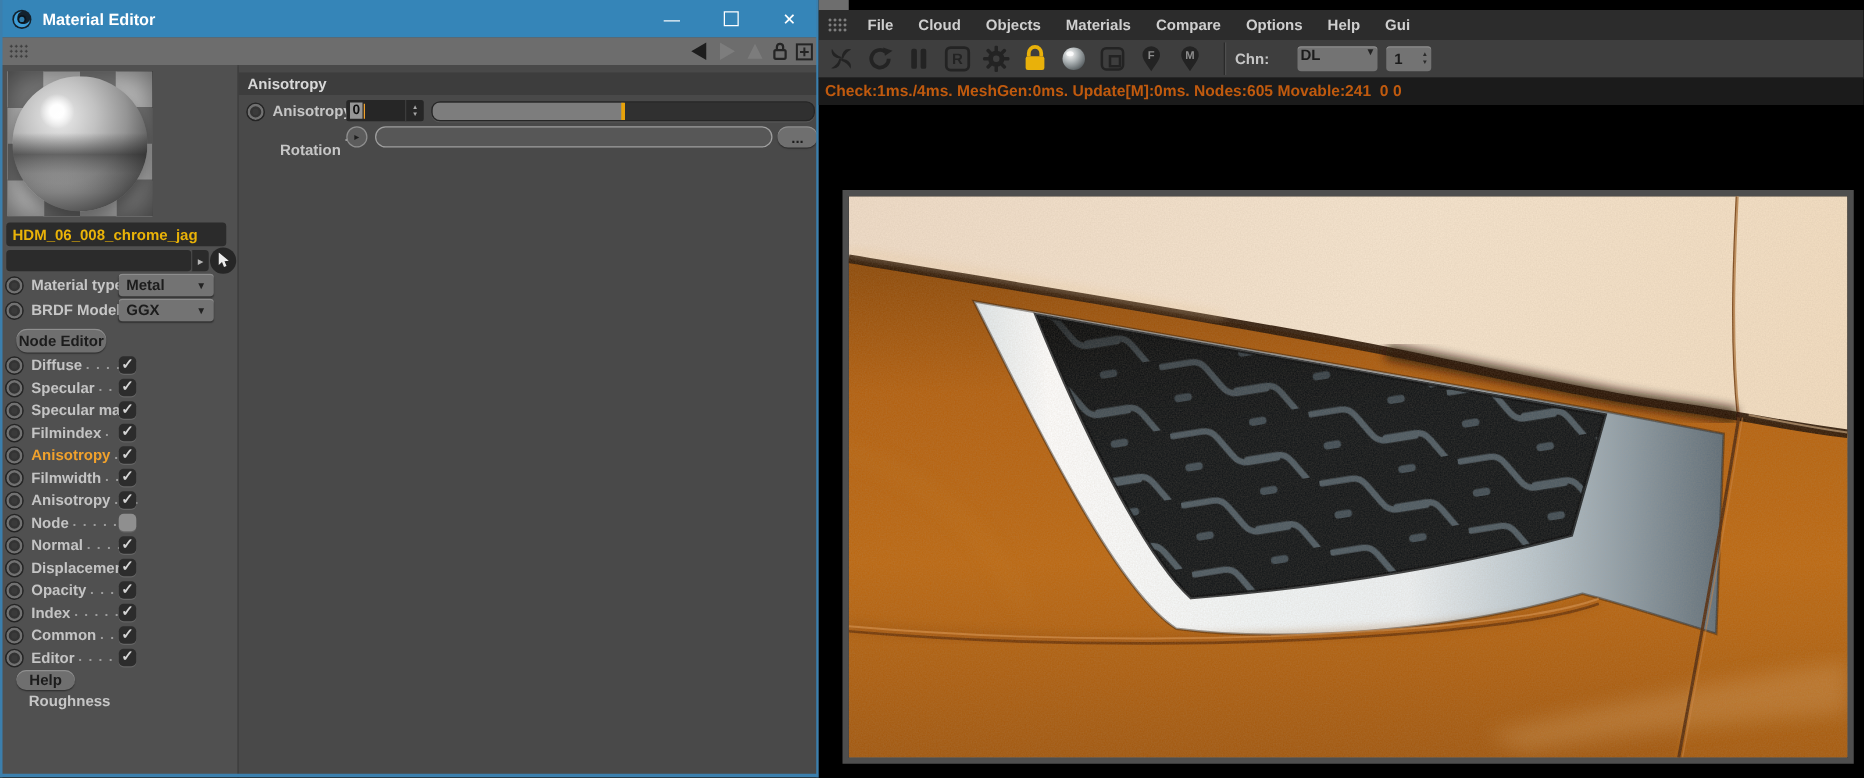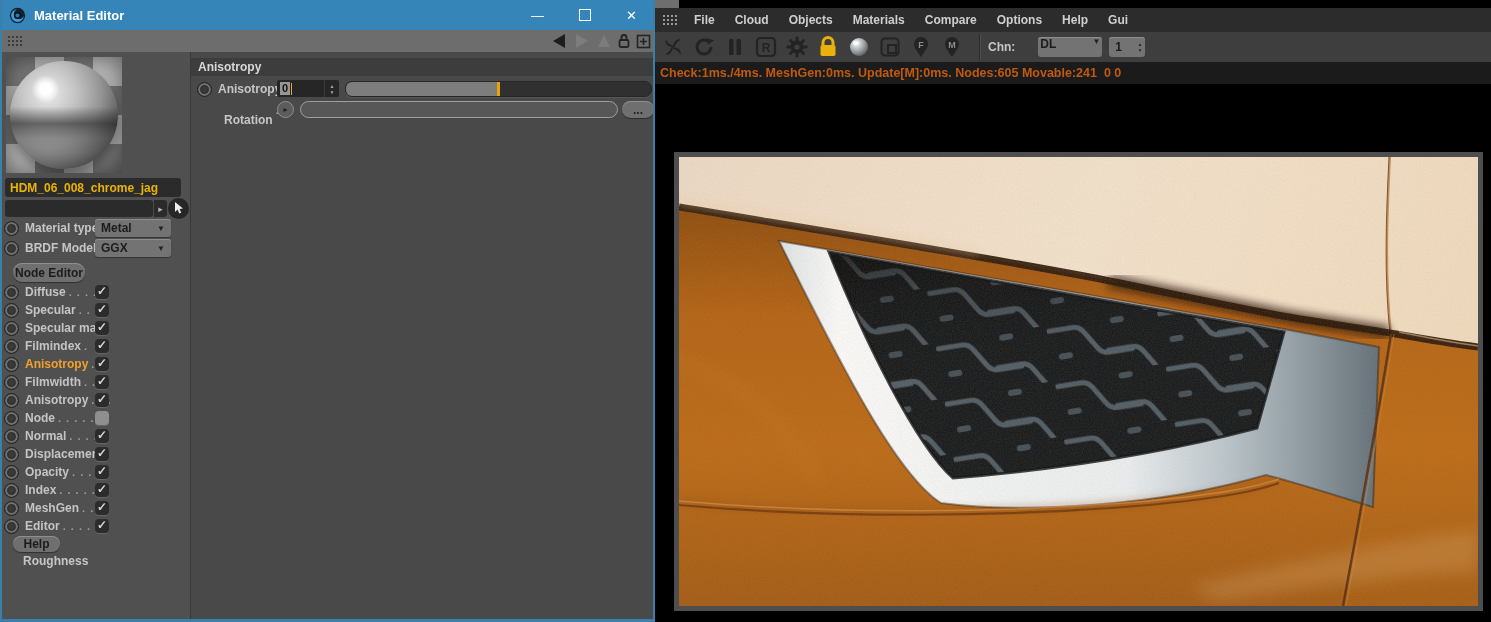--- a/index.html
+++ b/index.html
@@ -317,21 +317,21 @@
           <div class="ch-row">
             <span class="radio"></span>
             <span class="ch-label">Index</span>
             <span class="ch-dots">. . . . . .</span>
             <span class="ch-check">
                 <span class="check-glyph">✓</span>
               </span>
           </div>
           <div class="ch-row">
             <span class="radio"></span>
-            <span class="ch-label">MeshGen</span>
+            <span class="ch-label">Common</span>
             <span class="ch-dots"> . . .</span>
             <span class="ch-check">
                 <span class="check-glyph">✓</span>
               </span>
           </div>
           <div class="ch-row">
             <span class="radio"></span>
             <span class="ch-label">Editor</span>
             <span class="ch-dots">. . . . . .</span>
             <span class="ch-check">

